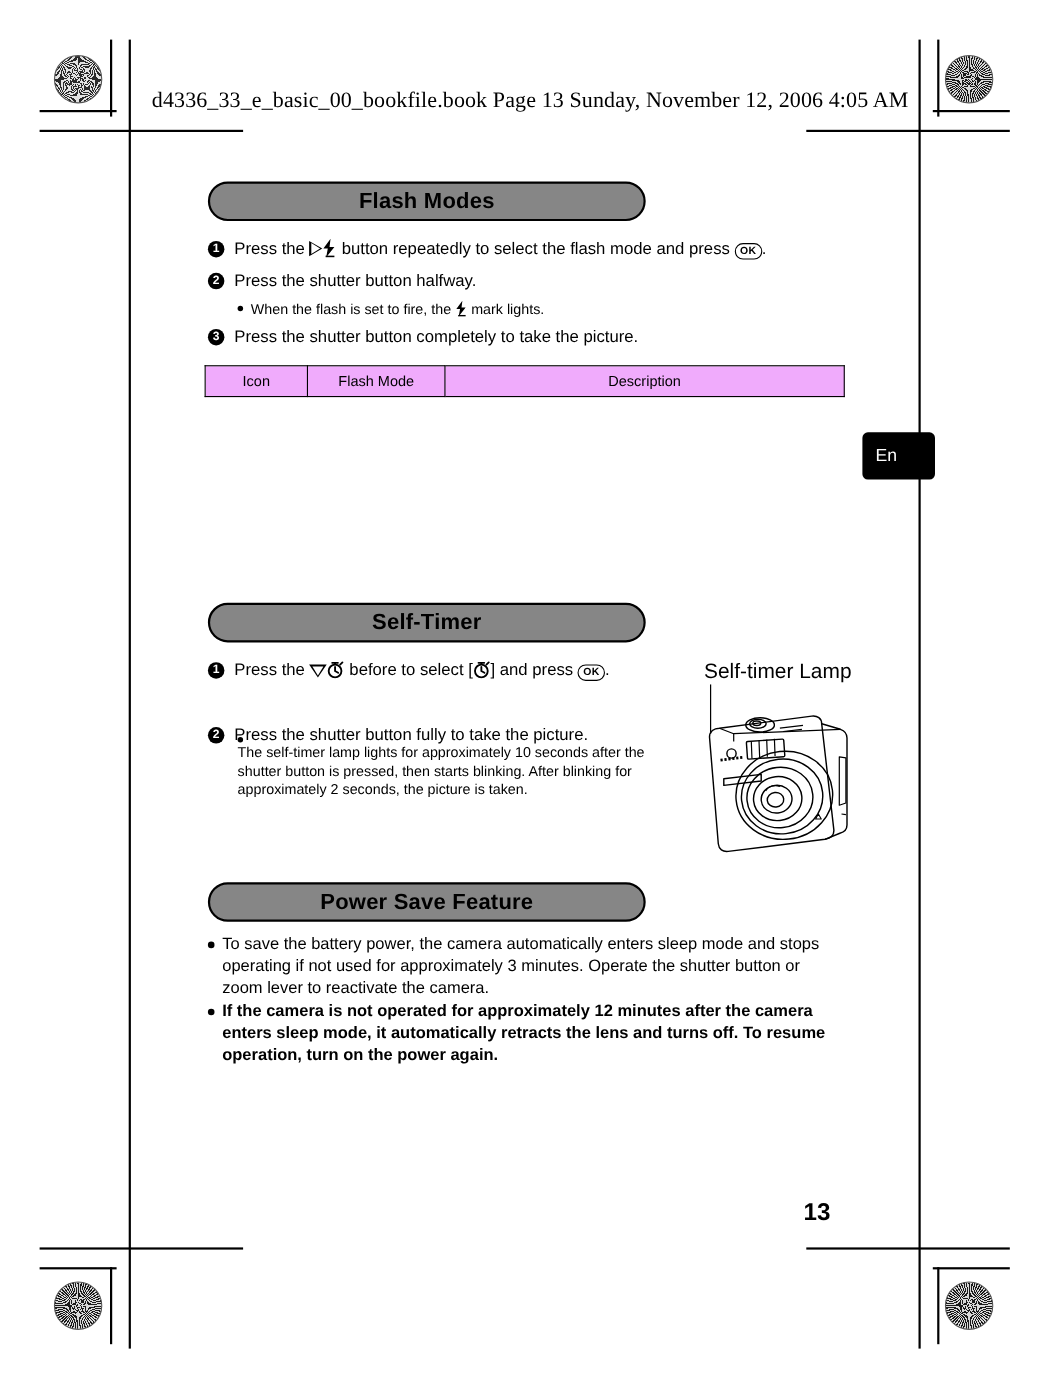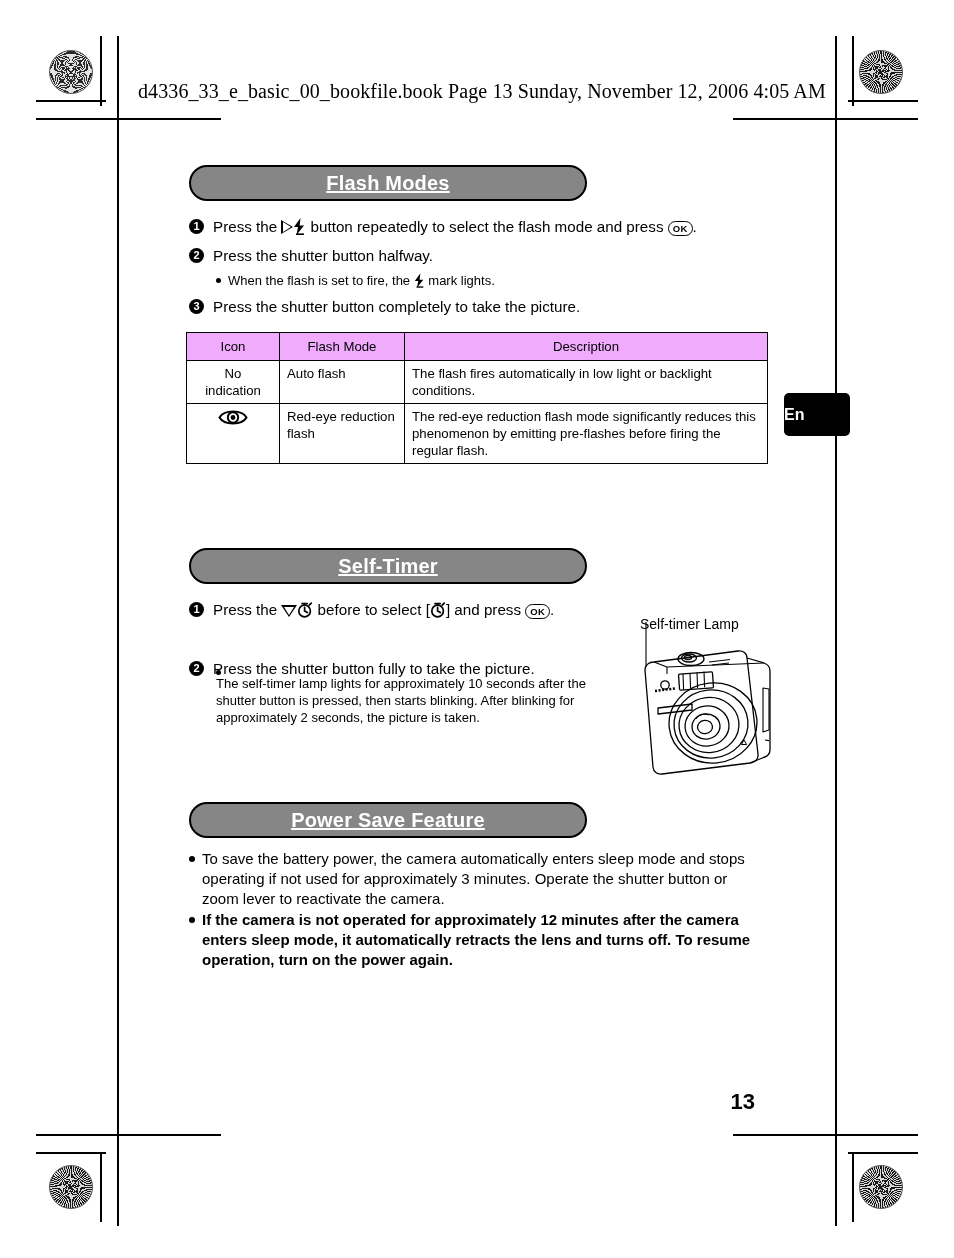--- a/index.html
+++ b/index.html
@@ -48,28 +48,27 @@
   .content { position:absolute; left:0; top:0; width:954px; }
 
   .section-bar {
     position:absolute;
     width:398px; height:36px;
     left:189px;
     background:#868686;
     border:2px solid #000;
     border-radius:18px;
     box-sizing:border-box;
-    color:#ffffff;
+    color:#000000;
     font-size:20px;
     font-weight:bold;
     display:flex;
     align-items:center;
     justify-content:center;
     letter-spacing:0.2px;
-    text-decoration:underline;
   }
 
   .step {
     position:absolute;
     display:flex;
     align-items:flex-start;
     font-size:15.2px;
     line-height:19px;
   }
   .num {
@@ -177,31 +176,32 @@
 
   
   .entab {
     position:absolute;
     left:784px; top:393px;
     width:66px; height:43px;
     background:#000;
     border-radius:5px;
     color:#fff;
     font-size:16px;
-    font-weight:bold;
+    font-weight:normal;
     display:flex;
     align-items:center;
+    padding-left:12px;
     box-sizing:border-box;
   }
 
   
   .figure { position:absolute; left:634px; top:600px; width:146px; height:185px; }
   .fig-caption {
-    position:absolute; left:6px; top:16px;
-    font-size:14px;
+    position:absolute; left:6px; top:0;
+    font-size:19px;
     white-space:nowrap;
   }
 
   
   .pageno {
     position:absolute;
     right:199px; top:1089px;
     font-size:22px;
     font-weight:bold;
   }
@@ -281,38 +281,20 @@
 
   <table class="tbl">
     <thead>
       <tr>
         <th class="col-icon">Icon</th>
         <th class="col-mode">Flash Mode</th>
         <th>Description</th>
       </tr>
     </thead>
     <tbody>
-      <tr>
-        <td class="col-icon cell-center">
-          <span style="line-height:17px;">No<br>indication</span>
-        </td>
-        <td class="col-mode">Auto flash</td>
-        <td>The flash fires automatically in low light or backlight conditions.</td>
-      </tr>
-      <tr>
-        <td class="col-icon cell-center">
-          <svg width="30" height="19" viewBox="0 0 30 19">
-            <path d="M1.5 9.5 C6 1.5, 24 1.5, 28.5 9.5 C24 17.5, 6 17.5, 1.5 9.5 Z" fill="none" stroke="#000" stroke-width="2"></path>
-            <circle cx="15" cy="9.5" r="5.2" fill="none" stroke="#000" stroke-width="2"></circle>
-            <circle cx="15" cy="9.5" r="2.4" fill="#000"></circle>
-          </svg>
-        </td>
-        <td class="col-mode">Red-eye reduction flash</td>
-        <td>The red-eye reduction flash mode significantly reduces this phenomenon by emitting pre-flashes before firing the regular flash.</td>
-      </tr>
     </tbody>
   </table>
 
   <div class="entab">En</div>
 
   <div class="section-bar" style="top:548px;">Self-Timer</div>
 
   <div class="step" style="left:189px; top:600px;">
     <span class="num">1</span>
     <span class="step-text"><span>Press the </span><span class="tri-down-o"></span><svg class="gi" width="16" height="17" viewBox="0 0 16 17">

